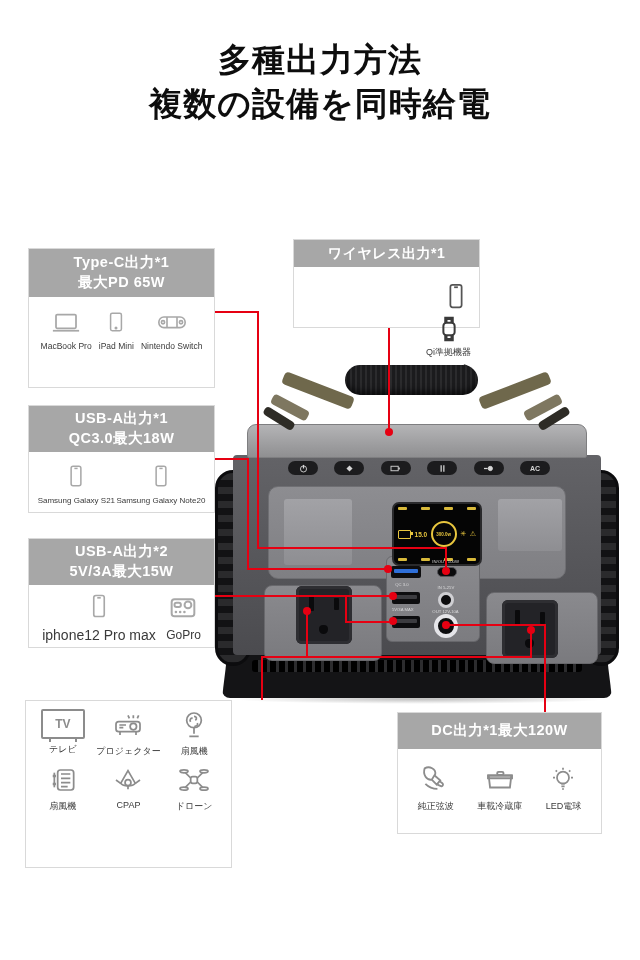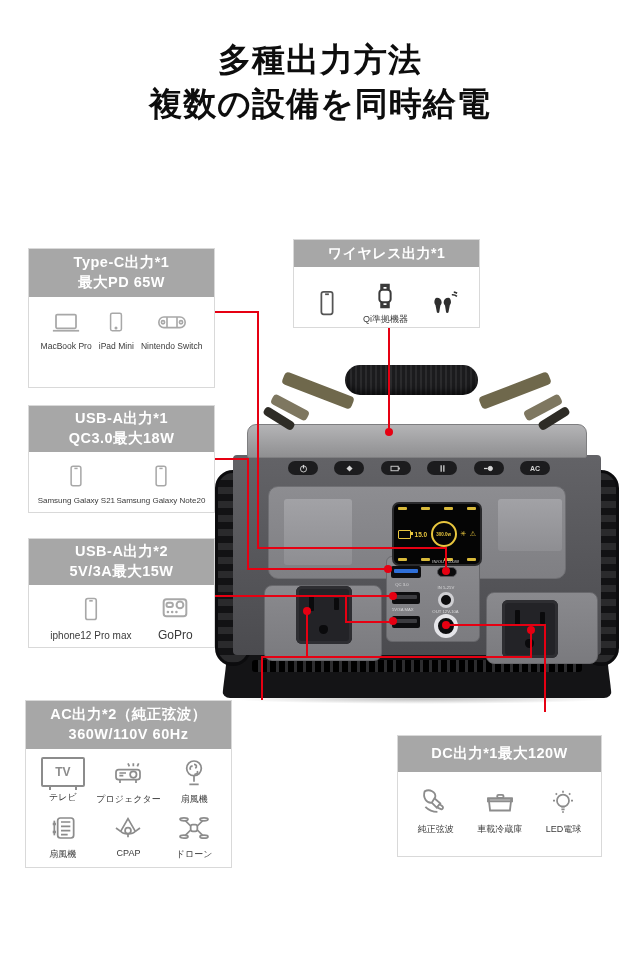--- a/index.html
+++ b/index.html
@@ -253,21 +253,21 @@
         </span>
       <span class="lbl" style="font-size:8.5px">Nintendo Switch</span>
     </div>
   </div>
 </div>
 
 <div class="abs callout" style="left:293px;top:239px;width:187px;height:89px;">
   <div class="hd" style="height:27px;font-size:14px;">
     <div>ワイヤレス出力*1</div>
   </div>
-  <div class="bd" style="height:58px;align-items:center;padding-top:20px;">
+  <div class="bd" style="height:58px;align-items:flex-end;padding-top:12px;flex-direction:column;">
     <div class="item">
       <span class="icon" style="color:#555">
           <svg width="30" height="34">
             <use href="#i-phone"></use>
           </svg>
         </span>
     </div>
     <div class="item" style="gap:1px">
       <span class="icon" style="color:#3a3a3a">
           <svg width="30" height="32">
@@ -316,38 +316,34 @@
     <div>USB-A出力*2</div>
     <div>5V/3A最大15W</div>
   </div>
   <div class="bd" style="height:62px;">
     <div class="item">
       <span class="icon" style="color:#a8a8a8">
           <svg width="28" height="34">
             <use href="#i-phone"></use>
           </svg>
         </span>
-      <span class="lbl" style="font-size:10px">iphone12 Pro max</span>
+      <span class="lbl" style="font-size:14px">iphone12 Pro max</span>
     </div>
     <div class="item">
       <span class="icon" style="color:#a8a8a8">
           <svg width="34" height="34">
             <use href="#i-gopro"></use>
           </svg>
         </span>
       <span class="lbl" style="font-size:12px">GoPro</span>
     </div>
   </div>
 </div>
 
 <div class="abs callout" style="left:25px;top:700px;width:207px;height:168px;">
-  <div class="hd" style="height:48px;">
-    <div>AC出力*2（純正弦波）</div>
-    <div>360W/110V 60Hz</div>
-  </div>
   <div style="display:grid;grid-template-columns:1fr 1fr 1fr;row-gap:6px;padding:8px 4px 6px;">
     <div class="item">
       <span class="icon tvbox">
           <span>TV</span>
         </span>
       <span class="lbl">テレビ</span>
     </div>
     <div class="item">
       <span class="icon" style="color:#8c8c8c">
           <svg width="36" height="32">
@@ -384,21 +380,21 @@
       <span class="icon" style="color:#8c8c8c">
           <svg width="34" height="32">
             <use href="#i-drone"></use>
           </svg>
         </span>
       <span class="lbl">ドローン</span>
     </div>
   </div>
 </div>
 
-<div class="abs callout" style="left:397px;top:735px;width:205px;height:122px;">
+<div class="abs callout" style="left:397px;top:712px;width:205px;height:122px;">
   <div class="hd" style="height:36px;">
     <div>DC出力*1最大120W</div>
   </div>
   <div class="bd" style="height:76px;">
     <div class="item">
       <span class="icon" style="color:#8c8c8c">
           <svg width="34" height="34">
             <use href="#i-vacuum"></use>
           </svg>
         </span>

